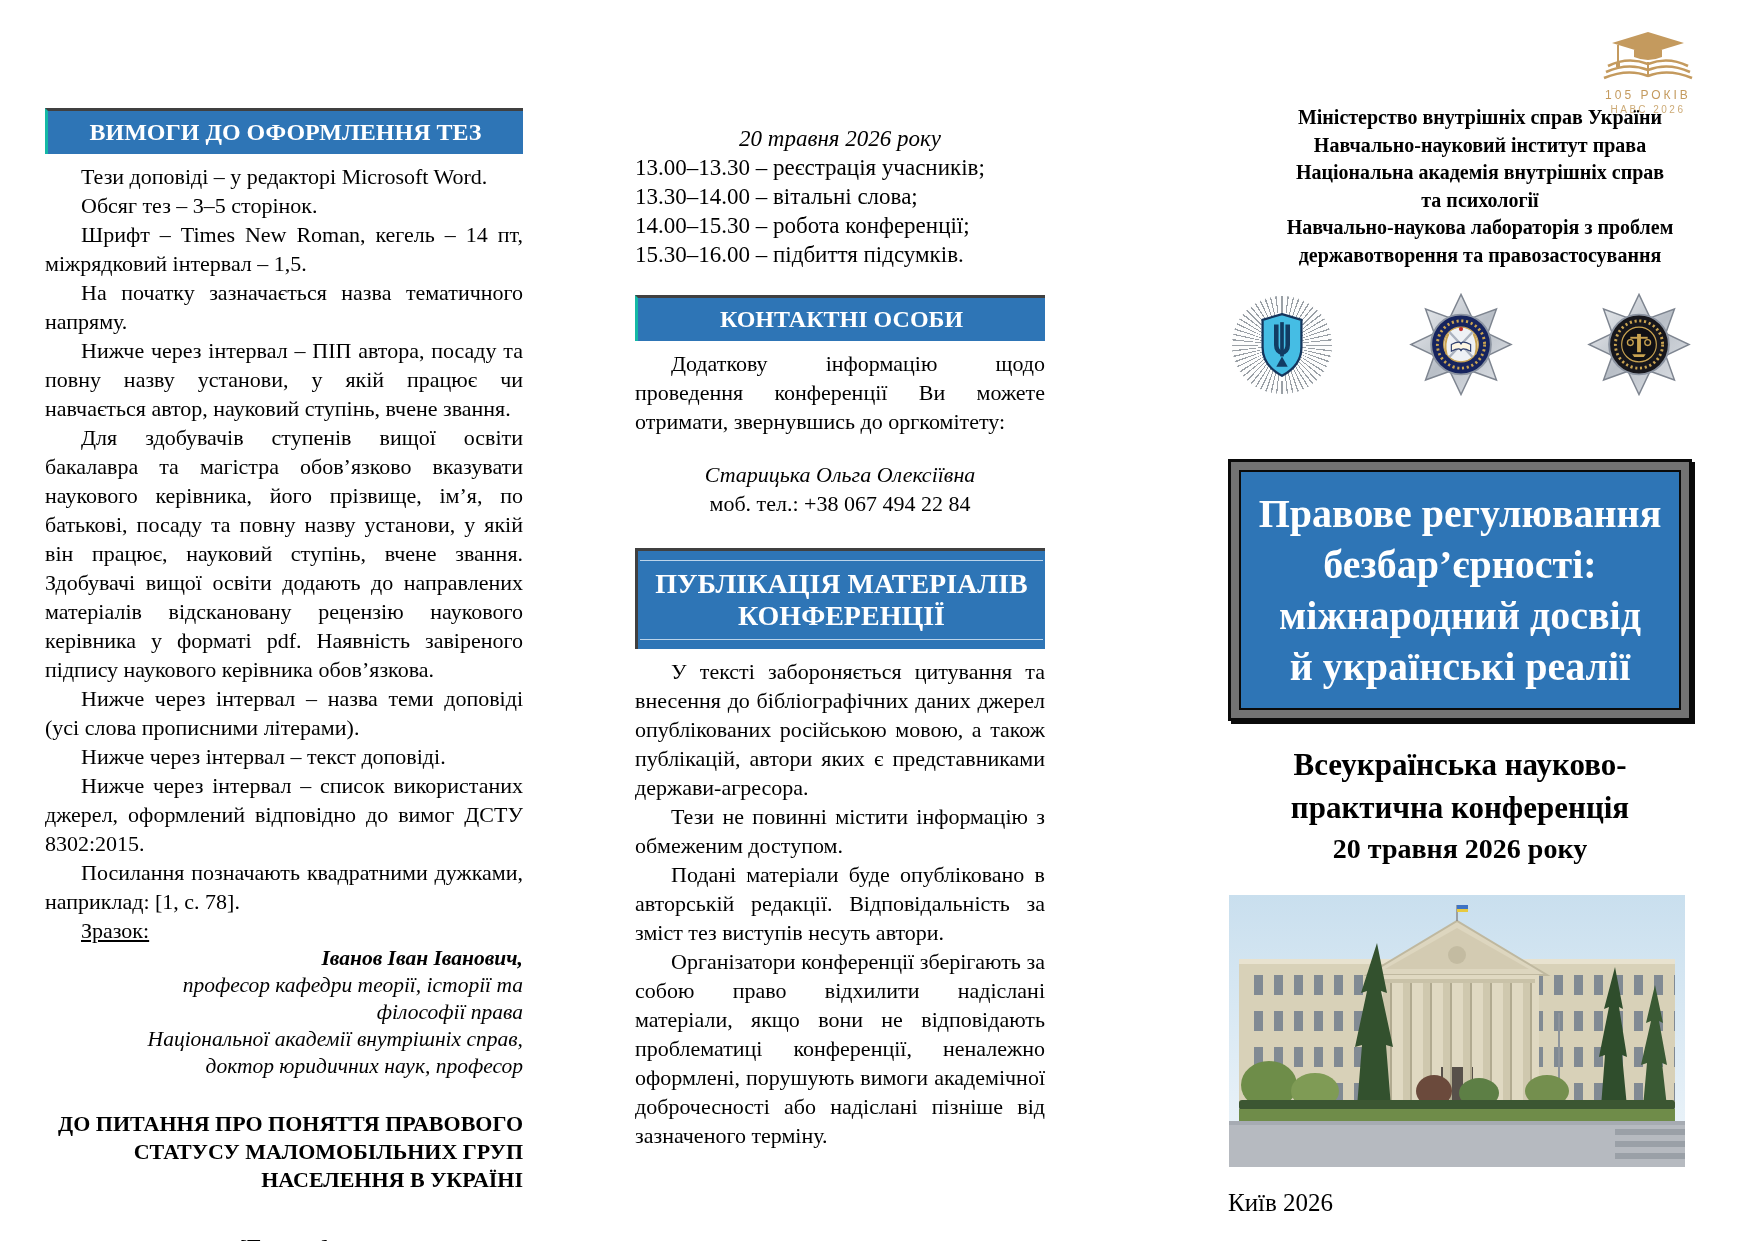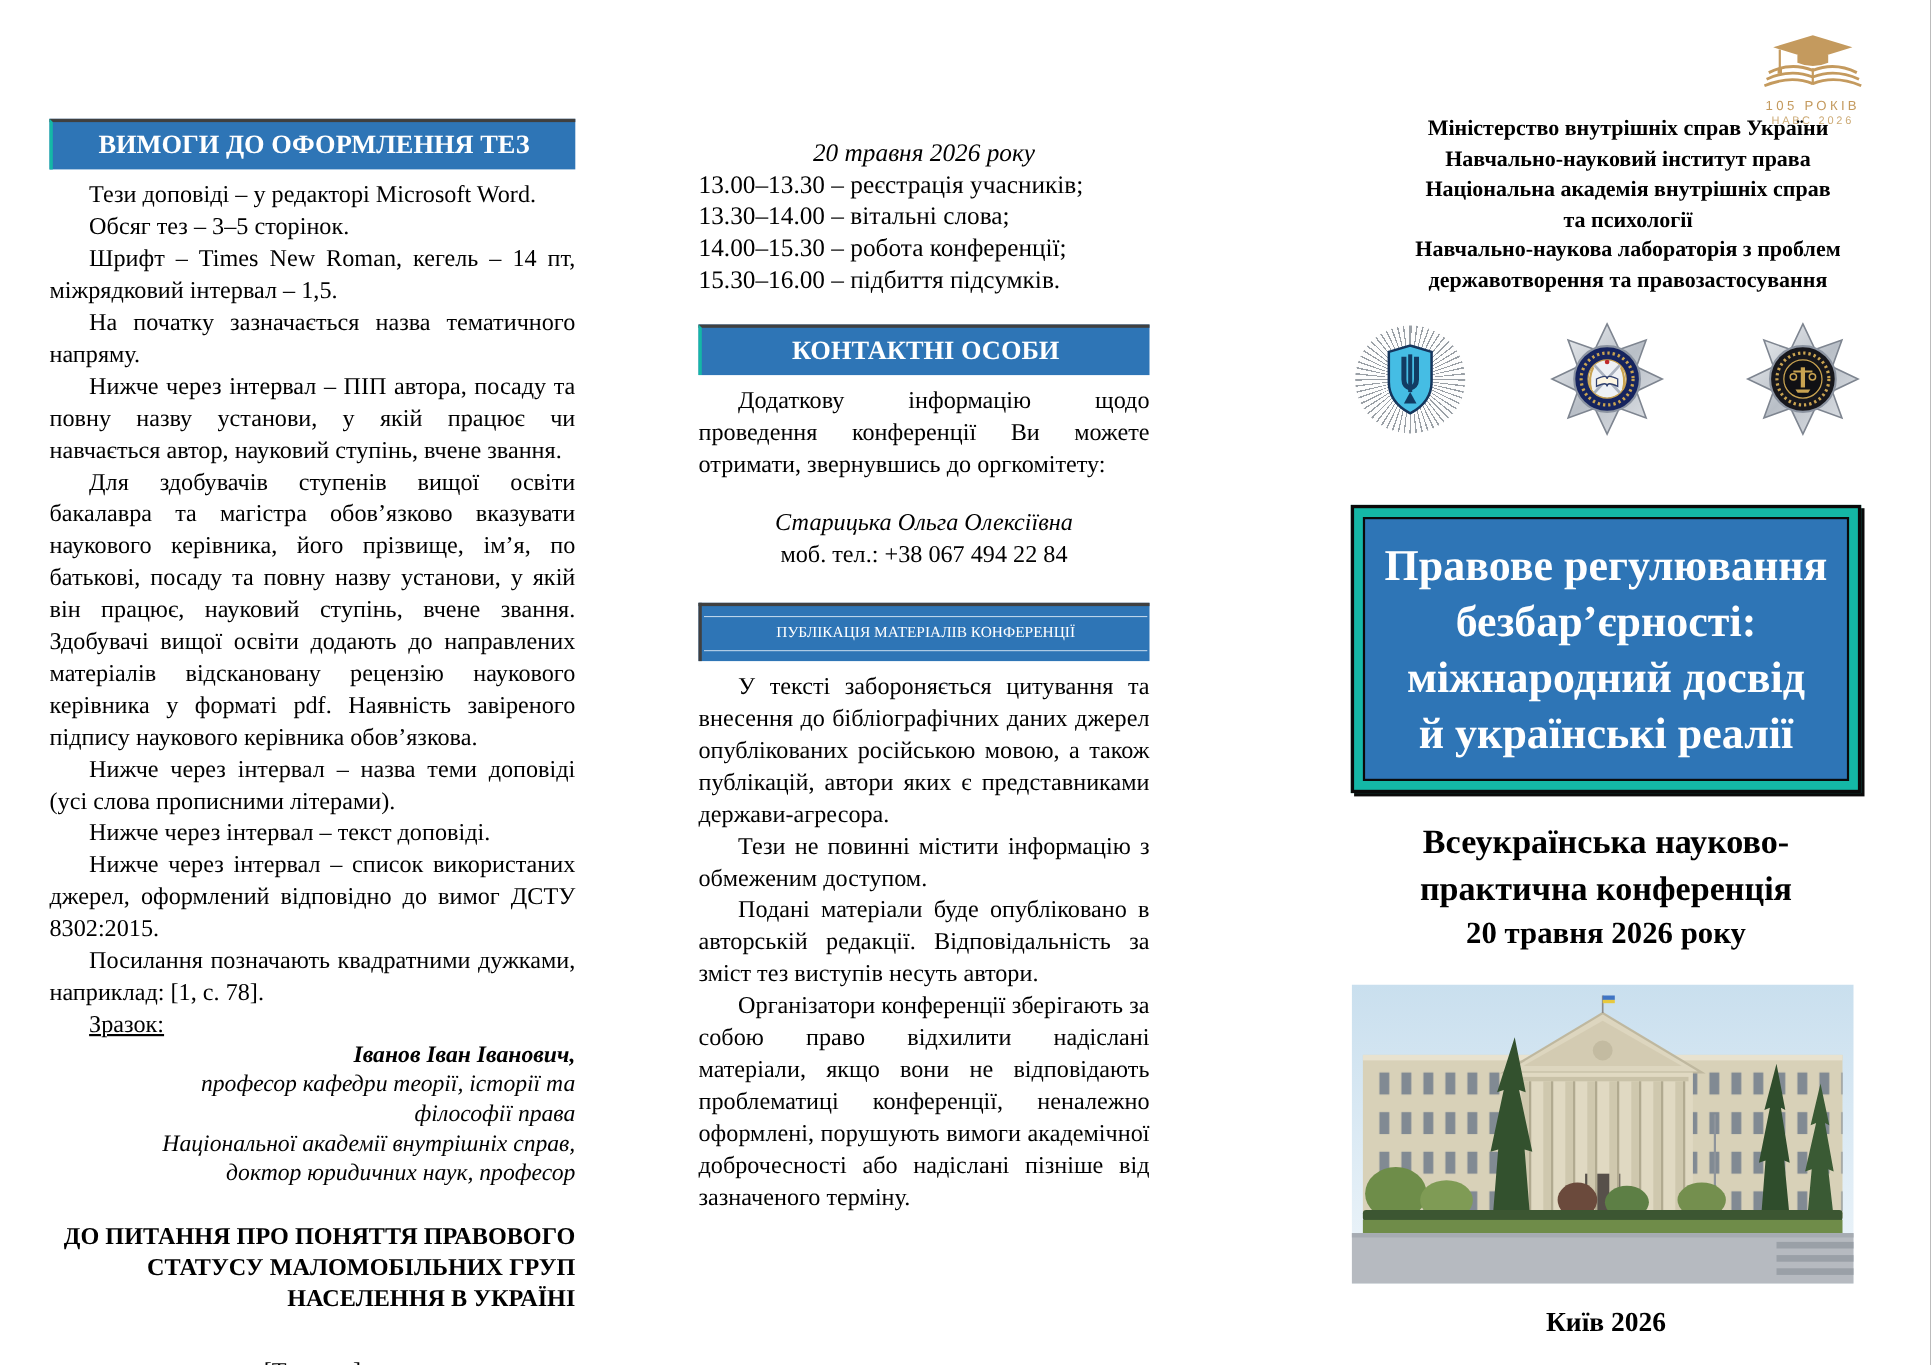--- a/index.html
+++ b/index.html
@@ -17,21 +17,21 @@
     font-size:24px; line-height:27px; padding:8px 2px;
     border-top:3px solid #404040; border-left:3px solid #14b8a6; box-sizing:border-box;
   }
   .hdr-plan { font-size:23px; }
   .hdr-contacts { margin-top:26px; }
   .pubhdr {
     background:#2E75B6; border-top:3px solid #404040; border-left:3px solid #404040;
     margin-top:30px; padding:9px 2px; box-sizing:border-box;
   }
   .pubhdr-inner {
-    display:block; color:#fff; font-weight:400; text-align:center; font-size:14px;
+    display:block; color:#fff; font-weight:700; text-align:center; font-size:28px;
     border-top:1px solid #bcd4ea; border-bottom:1px solid #bcd4ea; padding:7px 0;
   }
 
   .j { font-size:22px; line-height:29px; text-align:justify; text-indent:36px; margin:0; }
   .first { margin-top:8px; }
   .u { text-decoration:underline; }
   .b { font-weight:700; }
 
   .sample { text-align:right; font-style:italic; font-size:21.5px; line-height:27px; }
   .thesis { text-align:right; font-weight:700; font-size:22px; line-height:28px; margin-top:30px; }
@@ -43,31 +43,31 @@
   .contact-phone { text-align:center; font-size:22px; line-height:29px; margin:0; }
 
   .inst-line { font-weight:700; font-size:20px; line-height:27.5px; text-align:center;margin-left:40px; }
 
   .emblems { display:flex; justify-content:space-between; align-items:center; margin-top:22px; height:108px; }
   .emb { position:relative; width:108px; height:106px; }
   .rays { position:absolute; inset:4px; border-radius:50%;
           background:repeating-conic-gradient(#9aa0a6 0deg 1.6deg, #fdfdfd 1.6deg 6.4deg); }
   .shield { position:absolute; left:50%; top:50%; transform:translate(-50%,-50%); }
 
-  .title-frame { margin-top:60px; border:3px solid #0a0a0a; background:#14b8a6; padding:8px;
+  .title-frame { margin-top:60px; border:3px solid #0a0a0a; background:#737373; padding:8px;
                  box-shadow:3px 3px 0 #0a0a0a; box-sizing:border-box; }
   .title-inner { border:2px solid #0a0a0a; background:#2E75B6; color:#fff; text-align:center; padding:16px 2px; }
   .title-line  { font-weight:700; font-size:40px; line-height:51px; }
 
   .subtitle-wrap { margin-top:22px; }
   .subtitle-line { font-weight:700; font-size:31px; line-height:43px; text-align:center; }
   .conf-date { font-weight:700; font-size:28px; line-height:40px; text-align:center; }
 
   .photo { margin-top:26px; display:block; }
-  .caption { margin-top:22px; text-align:center; font-weight:700; font-size:25px; }
+  .caption { margin-top:22px; text-align:left; font-weight:400; font-size:25px; }
 
   .logo { position:absolute; left:1592px; top:30px; width:112px; text-align:center; }
   .logo-l1 { color:#c49a5e; font-family:"Liberation Sans", sans-serif; font-size:12px; letter-spacing:3px; margin-top:2px; }
   .logo-l2 { color:#cdab77; font-family:"Liberation Sans", sans-serif; font-size:10px; letter-spacing:2.5px; margin-top:2px; }
 </style>
 </head>
 <body>
 
 <div class="page">
 

